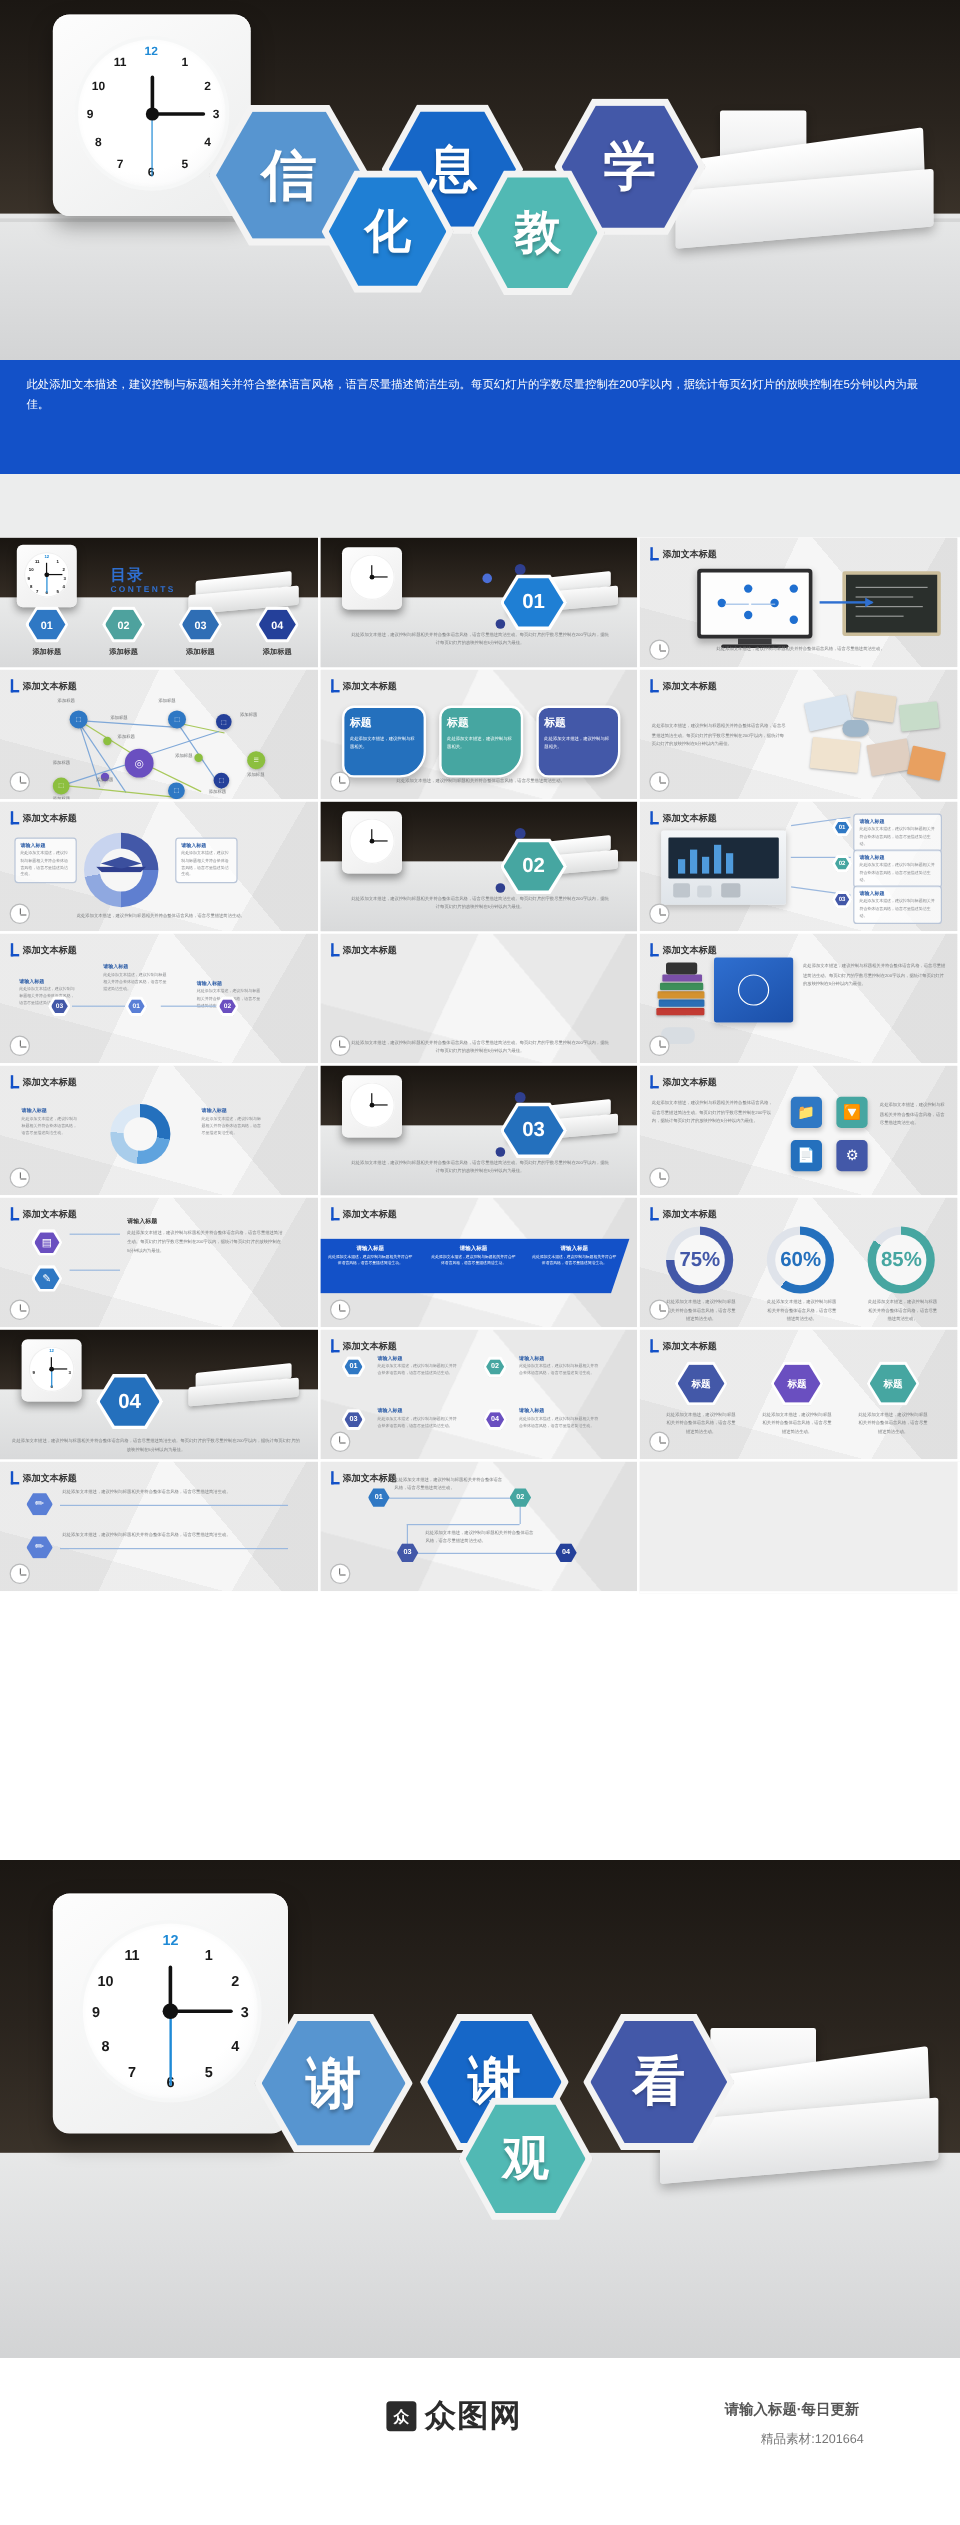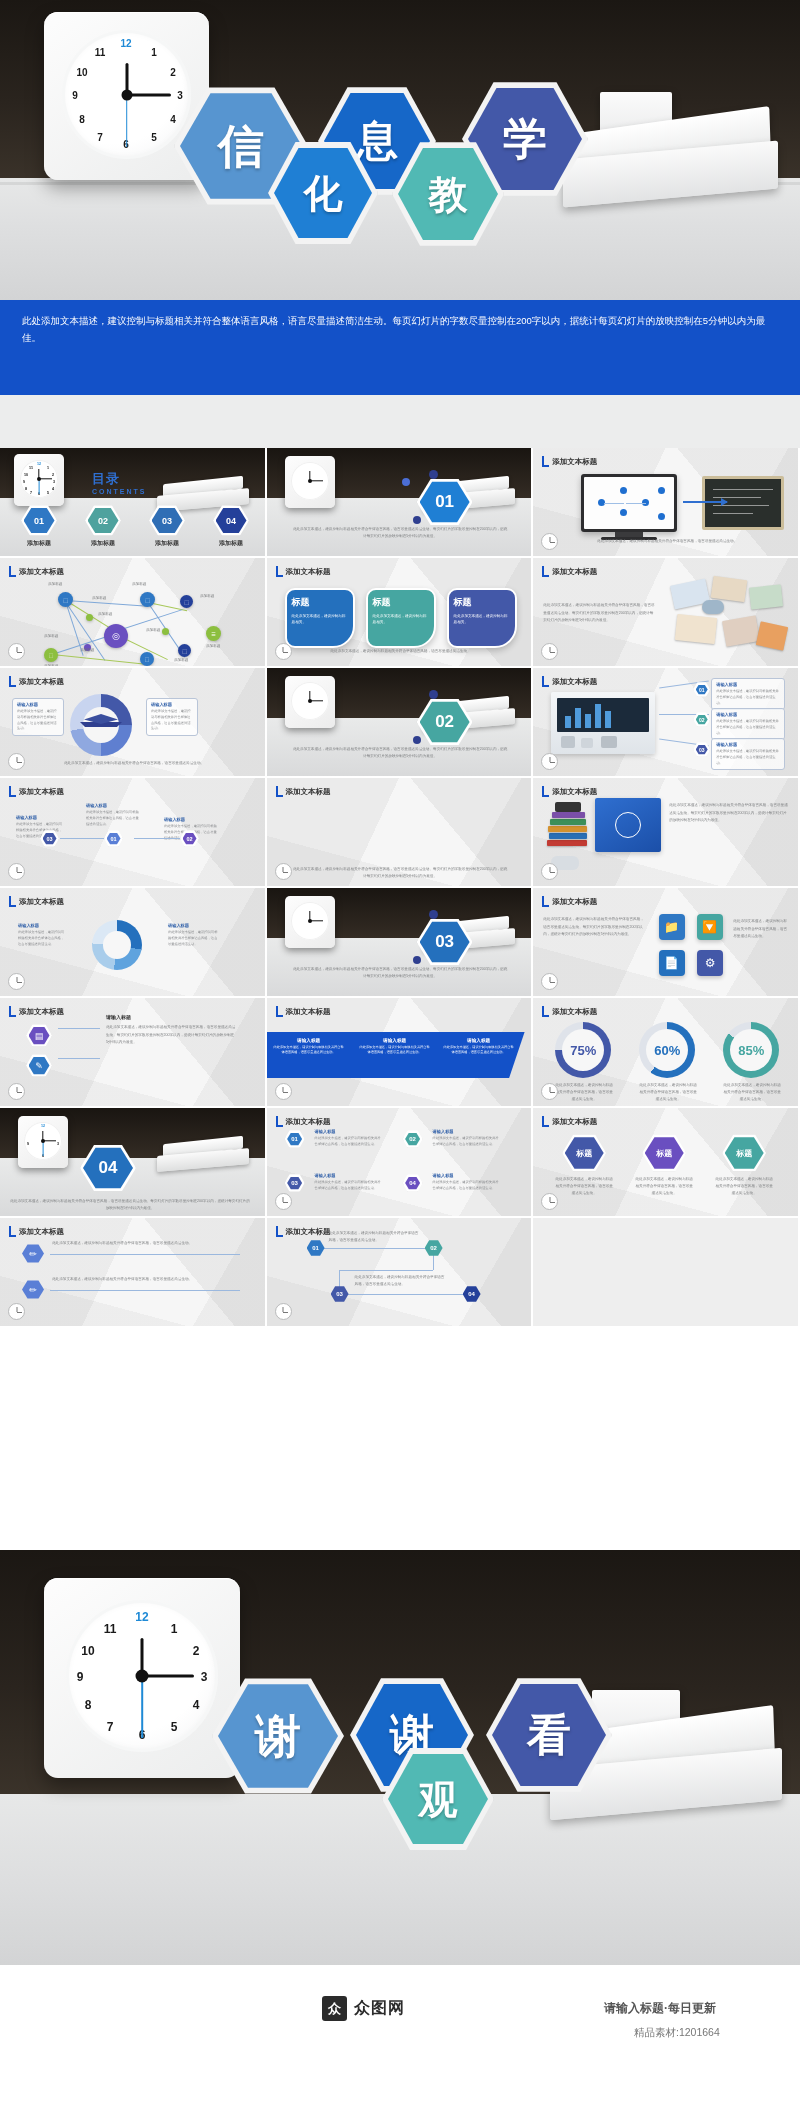--- a/index.html
+++ b/index.html
@@ -214,21 +214,21 @@
   
   .pcthex{position:relative;width:56px;height:52px;
     clip-path:polygon(25% 2%,75% 2%,100% 50%,75% 98%,25% 98%,0% 50%);
     display:flex;flex-direction:column;align-items:center;justify-content:center;color:#fff;}
   .pcthex .pv{font-size:13px;font-weight:bold;}
   .pcthex .pl{font-size:3.6px;margin-top:2px;}
 
   
   .ring{position:relative;width:56px;height:56px;border-radius:50%;display:flex;align-items:center;justify-content:center;}
   .ring-in{width:42px;height:42px;border-radius:50%;background:#f7f7f7;display:flex;align-items:center;justify-content:center;
-    font-size:13px;font-weight:bold;}
+    font-size:17px;font-weight:bold;}
 
   
   .para{position:absolute;left:0;top:24px;width:258px;height:46px;background:#1351c8;
     clip-path:polygon(0 0,100% 0,94% 100%,0 100%);}
   .para-cell{position:absolute;top:6px;width:72px;text-align:center;color:#fff;}
   .para-cell .h{font-size:4.6px;font-weight:bold;margin-bottom:2px;}
   .para-cell .b{font-size:3.2px;line-height:1.7;}
 
   
   .itile{position:absolute;width:26px;height:26px;border-radius:4px;display:flex;align-items:center;justify-content:center;
@@ -253,21 +253,21 @@
   .fh-dark{position:absolute;left:0;top:0;width:800px;height:250px;
     background:linear-gradient(180deg,#1b1713 0%,#2a241e 55%,#3b332a 100%);}
   .fh-desk{position:absolute;left:0;top:244px;width:800px;height:176px;
     background:linear-gradient(180deg,#e7e8e8 0%,#dedfe0 45%,#d2d3d4 100%);}
 
   
   .watermark{position:absolute;left:0;top:1965px;width:800px;height:139px;background:#fff;}
   .wm-logo{position:absolute;left:322px;top:1996px;display:flex;align-items:center;gap:7px;}
   .wm-sq{width:25px;height:25px;background:#2b2b2b;border-radius:3px;color:#fff;
     display:flex;align-items:center;justify-content:center;font-size:13px;font-weight:bold;}
-  .wm-txt{font-size:16px;font-weight:bold;color:#2b2b2b;letter-spacing:1px;text-align:right;}
+  .wm-txt{font-size:26px;font-weight:bold;color:#2b2b2b;letter-spacing:1px;text-align:right;}
   .wm-sub{position:absolute;left:604px;top:2000px;font-size:12px;color:#555;font-weight:bold;}
   .wm-code{position:absolute;left:634px;top:2026px;font-size:10.5px;color:#777;}
 </style>
 </head>
 <body>
 
 <div class="page">
 
   <div class="hero">
     <div class="hero-bg-dark"></div>

